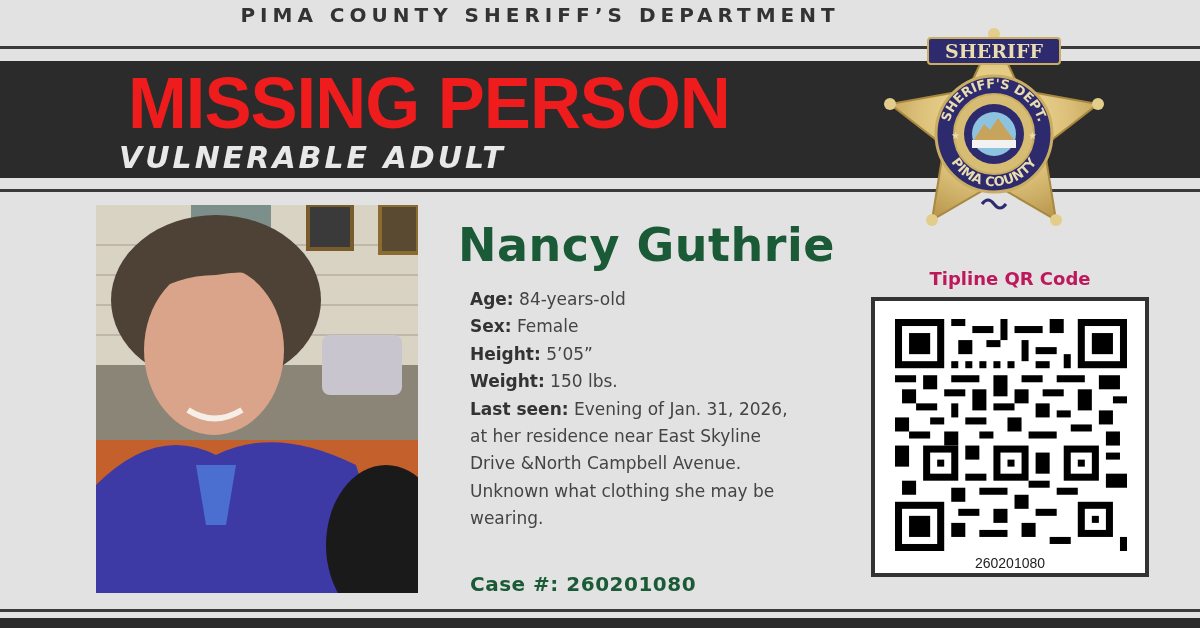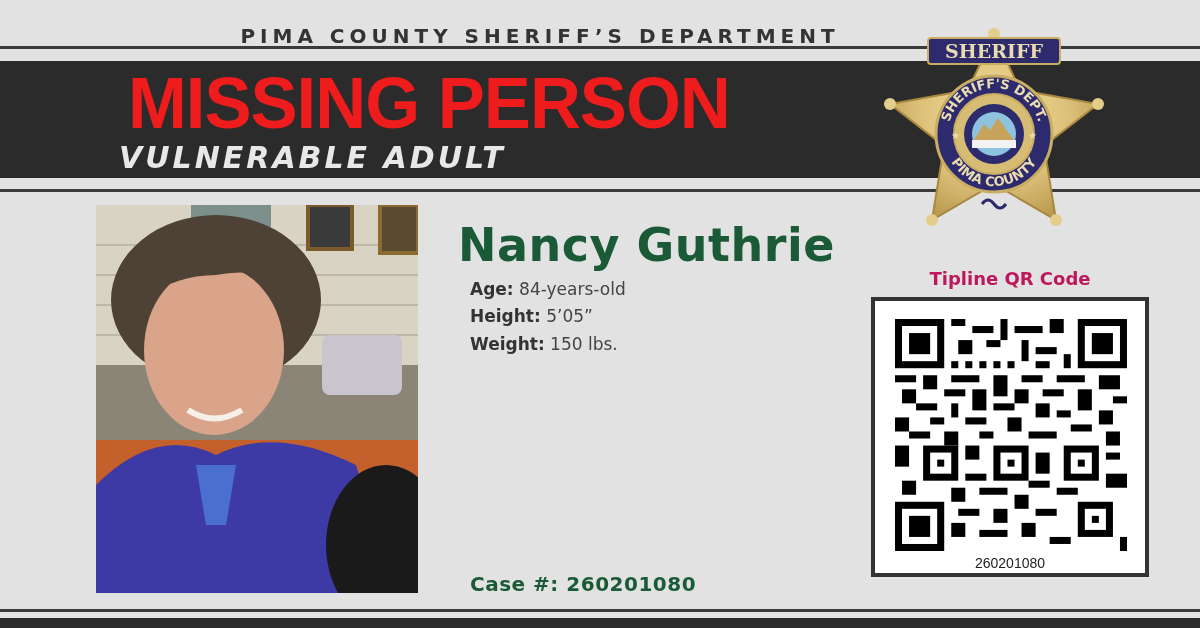--- a/index.html
+++ b/index.html
@@ -1,27 +1,27 @@
 <!DOCTYPE html>
 <html><head>
 <meta charset="utf-8">
 <style>
   html,body{margin:0;padding:0;}
   body{width:1200px;height:628px;overflow:hidden;background:#e2e2e2;position:relative;font-family:"DejaVu Sans","Liberation Sans",sans-serif;}
   .abs{position:absolute;}
-  .agency{left:0;top:24px;width:1200px;text-align:center;font-size:20px;letter-spacing:5px;color:#333;font-weight:bold;font-family:"DejaVu Sans",sans-serif;padding-left:0;}
+  .agency{left:0;top:3px;width:1200px;text-align:center;font-size:20px;letter-spacing:5px;color:#333;font-weight:bold;font-family:"DejaVu Sans",sans-serif;padding-left:0;}
   .agency span{display:inline-block;margin-left:-120px;}
   .line{left:0;width:1200px;height:3px;background:#3a3a3a;}
   .band{left:0;top:61px;width:1200px;height:117px;background:#2b2b2b;}
   .title{left:128px;top:60px;font-size:72px;font-weight:bold;color:#ee1c1c;font-family:"Liberation Sans",sans-serif;letter-spacing:-1px;line-height:86px;transform:scaleX(0.98);transform-origin:left;}
   .subtitle{left:119px;top:140px;font-size:30px;font-weight:bold;font-style:italic;color:#e8e8e8;letter-spacing:3px;font-family:"DejaVu Sans",sans-serif;line-height:36px;}
   .badge{left:878px;top:24px;width:232px;height:220px;}
   .photo{left:96px;top:205px;width:322px;height:388px;overflow:hidden;background:#c9c2b4;}
   .name{left:458px;top:218px;font-size:46px;font-weight:bold;color:#1b5a36;font-family:"DejaVu Sans",sans-serif;letter-spacing:0.5px;}
-  .details{left:470px;top:276px;width:360px;font-size:17px;line-height:27.4px;color:#444;font-family:"DejaVu Sans",sans-serif;}
+  .details{left:470px;top:286px;width:360px;font-size:17px;line-height:27.4px;color:#444;font-family:"DejaVu Sans",sans-serif;}
   .details b{color:#333;}
   .details .row{white-space:nowrap;}
   .details .wrap{white-space:normal;width:340px;}
   .case{left:470px;top:572px;font-size:20px;font-weight:bold;color:#1b5a36;font-family:"DejaVu Sans",sans-serif;letter-spacing:0.5px;}
   .qrlabel{left:872px;top:268px;width:276px;text-align:center;font-size:18px;font-weight:bold;color:#be185d;}
   .qrbox{left:871px;top:297px;width:278px;height:280px;background:#fff;border:4px solid #333;box-sizing:border-box;}
   .qrnum{left:871px;top:555px;width:278px;text-align:center;font-size:14px;color:#222;font-family:"Liberation Sans",sans-serif;}
   .bottomband{left:0;top:618px;width:1200px;height:10px;background:#2b2b2b;}
 </style>
 </head>
@@ -87,22 +87,24 @@
     <path d="M0,280 Q60,220 120,250 Q180,220 260,260 L300,388 L0,388Z" fill="#3d3aa6"></path>
     <path d="M100,260 L140,260 L130,320 L110,320Z" fill="#4b6fd1"></path>
     <ellipse cx="290" cy="340" rx="60" ry="80" fill="#1a1a1a"></ellipse>
   </svg>
 </div>
 
 <div class="abs name">Nancy Guthrie</div>
 
 <div class="abs details">
   <div class="row"><b>Age:</b> <span>84-years-old</span></div>
+  <div class="row"><b>Sex:</b> <span>Female</span></div>
   <div class="row"><b>Height:</b> <span>5’05”</span></div>
   <div class="row"><b>Weight:</b> <span>150 lbs.</span></div>
+  <div class="wrap"><b>Last seen:</b> <span>Evening of Jan. 31, 2026, at her residence near East Skyline Drive &amp;North Campbell Avenue. Unknown what clothing she may be wearing.</span></div>
 </div>
 
 <div class="abs case"><span>Case #:</span> <span>260201080</span></div>
 
 <div class="abs qrlabel">Tipline QR Code</div>
 <div class="abs qrbox">
   <svg width="270" height="255" viewBox="0 0 33 33" style="position:absolute;left:20px;top:18px;width:232px;height:232px;">
     <rect width="33" height="33" fill="#fff"></rect>
     <g fill="#000">
       <rect x="0" y="0" width="7" height="7"></rect>

